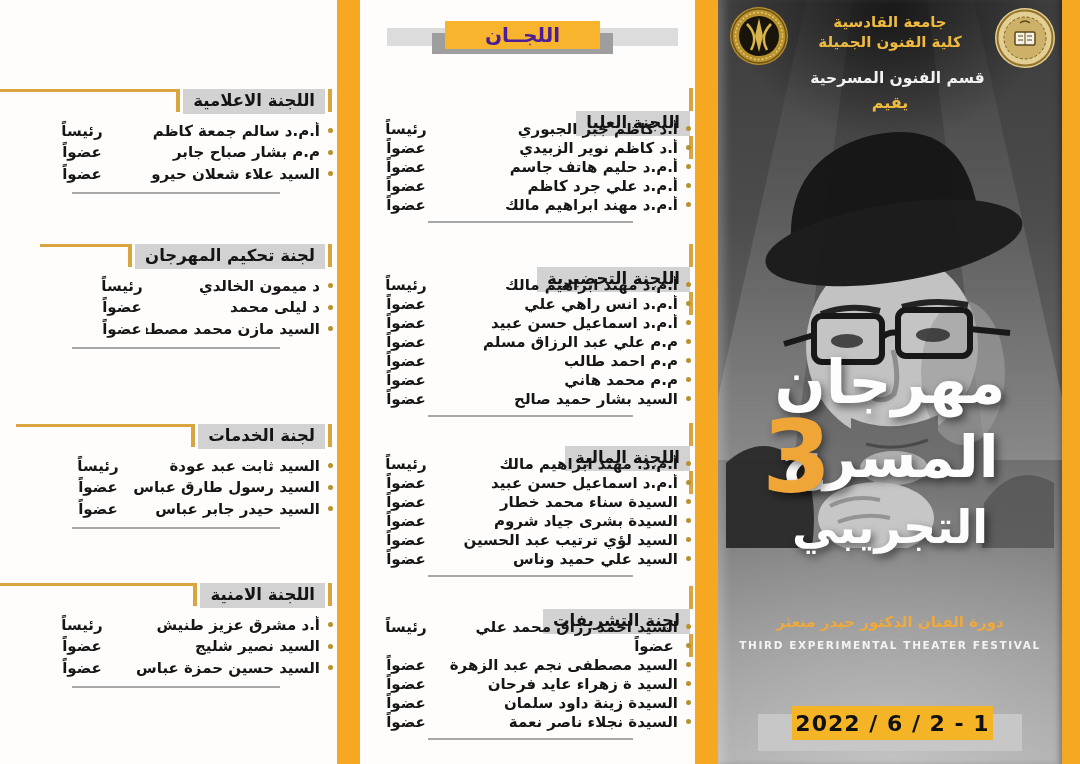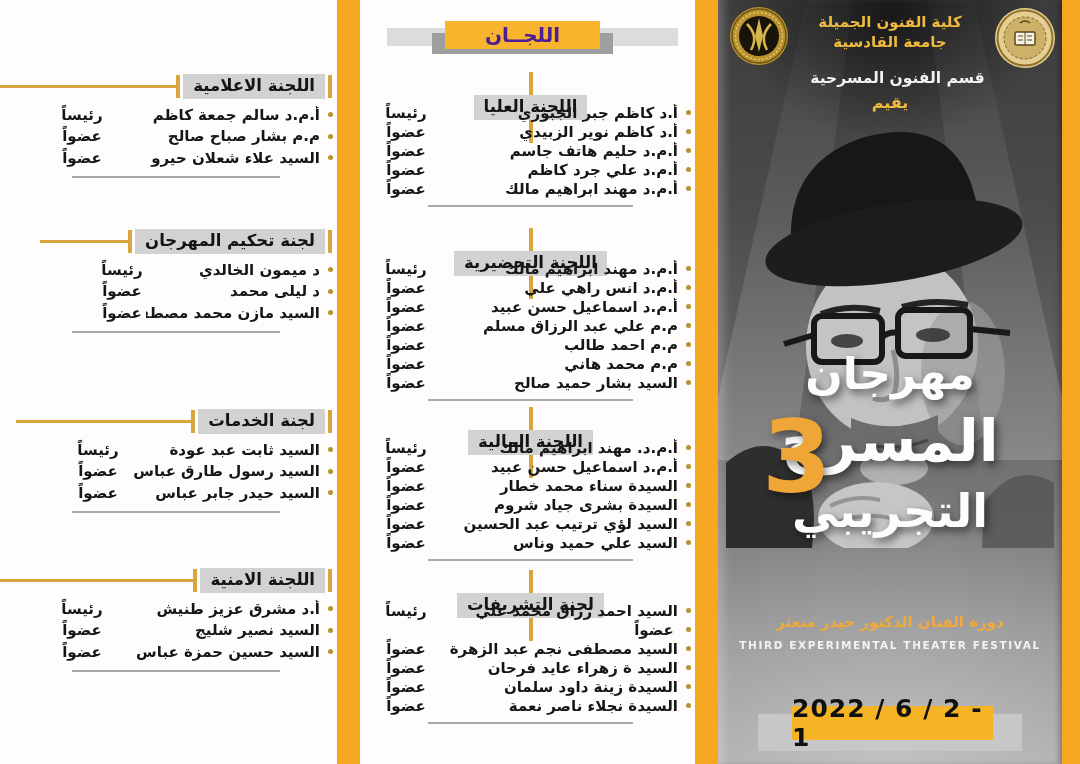--- a/index.html
+++ b/index.html
@@ -22,21 +22,21 @@
     display:flex;align-items:center;justify-content:center;
     font-weight:bold;font-size:20px;color:#4c1d95;direction:rtl;
   }
 
   
   .col{position:absolute;top:0;bottom:0;}
   .col.left{left:0;width:337px;}
   .col.mid{left:368px;width:327px;}
 
   .committee{position:absolute;left:0;right:0;direction:rtl;}
-  .c-header{display:flex;align-items:center;height:26px;}
+  .c-header{display:flex;align-items:flex-start;height:26px;margin-top:16px;}
   .col.left .c-header{padding-right:5px;}
   .col.mid  .c-header{padding-right:2px;flex-direction:column;}
   .tick{width:4px;height:23px;background:#d9a53e;flex:none;}
   .c-title{
     background:#d2d2d2;color:#141414;font-weight:bold;font-size:16.5px;
     padding:1px 10px 3px;margin:0 3px;white-space:nowrap;flex:none;line-height:21px;
   }
   .c-line{flex:1;height:3px;background:#d9a53e;}
   .c-members{padding-top:5px;}
   .col.left .c-members{padding-left:58px;padding-right:4px;}
@@ -73,35 +73,35 @@
     color:#efba3e;font-weight:bold;font-size:16px;}
 
   .seal{position:absolute;border-radius:50%;}
   .seal.l{left:11px;top:6px;width:60px;height:60px;}
   .seal.r{left:276px;top:7px;width:62px;height:62px;}
 
   .portrait{position:absolute;left:8px;top:118px;width:328px;height:430px;}
 
   .fest-logo{position:absolute;left:0;right:0;top:352px;text-align:center;direction:rtl;
     color:#fdfdfd;font-weight:bold;text-shadow:3px 4px 8px rgba(0,0,0,.55);line-height:1;}
-  .fest-logo .w1{font-size:44px;display:block;letter-spacing:2px;}
+  .fest-logo .w1{font-size:60px;display:block;letter-spacing:2px;}
   .fest-logo .w2{font-size:58px;display:block;margin-top:16px;letter-spacing:4px;}
   .fest-logo .w3{font-size:46px;display:block;margin-top:18px;letter-spacing:3px;}
   .fest-num{position:absolute;left:44px;top:408px;font-size:100px;font-weight:bold;color:#f0a537;
     text-shadow:3px 4px 8px rgba(0,0,0,.45);line-height:1;}
 
   .p-session{position:absolute;top:613px;left:0;right:0;text-align:center;direction:rtl;
     color:#f0a93c;font-weight:bold;font-size:15px;letter-spacing:1px;}
   .p-festival-en{position:absolute;top:639px;left:0;right:0;text-align:center;
     color:#f3f3f3;font-size:10.5px;font-weight:bold;letter-spacing:1.6px;}
 
   .date-shadow{position:absolute;left:40px;top:714px;width:264px;height:37px;background:#c7c7c7;}
   .date-box{position:absolute;left:74px;top:706px;width:201px;height:34px;background:#f5b425;
     display:flex;align-items:center;justify-content:center;direction:ltr;
-    color:#101010;font-weight:bold;font-size:25px;letter-spacing:1px;}
+    color:#101010;font-weight:bold;font-size:22px;letter-spacing:1px;}
 </style>
 </head>
 <body>
 
 <div class="page">
 
   <div class="vbar b1"></div>
   <div class="vbar b2"></div>
   <div class="vbar b3"></div>
 
@@ -118,21 +118,21 @@
           <span class="c-line"></span>
         </div>
         <div class="c-members">
           <div class="m-row">
             <span class="m-dot"></span>
             <span class="m-name">أ.م.د سالم جمعة كاظم</span>
             <span class="m-role">رئيساً</span>
           </div>
           <div class="m-row">
             <span class="m-dot"></span>
-            <span class="m-name">م.م بشار صباح صالح</span>
+            <span class="m-name">م.م بشار صباح جابر</span>
             <span class="m-role">عضواً</span>
           </div>
           <div class="m-row">
             <span class="m-dot"></span>
             <span class="m-name">السيد علاء شعلان حيرو</span>
             <span class="m-role">عضواً</span>
           </div>
         </div>
         <div class="c-underline"></div>
       </div>
@@ -435,22 +435,22 @@
       <circle cx="31" cy="31" r="30" fill="#e3cf93"></circle>
       <circle cx="31" cy="31" r="27.5" fill="none" stroke="#93722a" stroke-width="2"></circle>
       <circle cx="31" cy="31" r="21" fill="#cdb168"></circle>
       <circle cx="31" cy="31" r="21" fill="none" stroke="#7d5f1e" stroke-width="1" stroke-dasharray="3 2"></circle>
       <rect x="21" y="25" width="20" height="13" rx="1.5" fill="#f4f1e6" stroke="#5c471a" stroke-width="1.5"></rect>
       <path d="M31,25 L31,38 M24,29 h5 M33,29 h5 M24,33 h5 M33,33 h5" stroke="#5c471a" stroke-width="1"></path>
       <path d="M26,16 q5,-4 10,0" stroke="#5c471a" stroke-width="1.5" fill="none"></path>
     </svg>
 
     <div class="p-univ">
+      <div>جامعة القادسية</div>
       <div>كلية الفنون الجميلة</div>
-      <div>جامعة القادسية</div>
     </div>
     <div class="p-dept">قسم الفنون المسرحية</div>
     <div class="p-presents">يقيم</div>
 
     <div class="p-session">دورة الفنان الدكتور حيدر منعثر</div>
     <div class="p-festival-en">THIRD EXPERIMENTAL THEATER FESTIVAL</div>
 
     <div class="date-shadow"></div>
     <div class="date-box">2022 / 6 / 2 - 1</div>
   </div>

